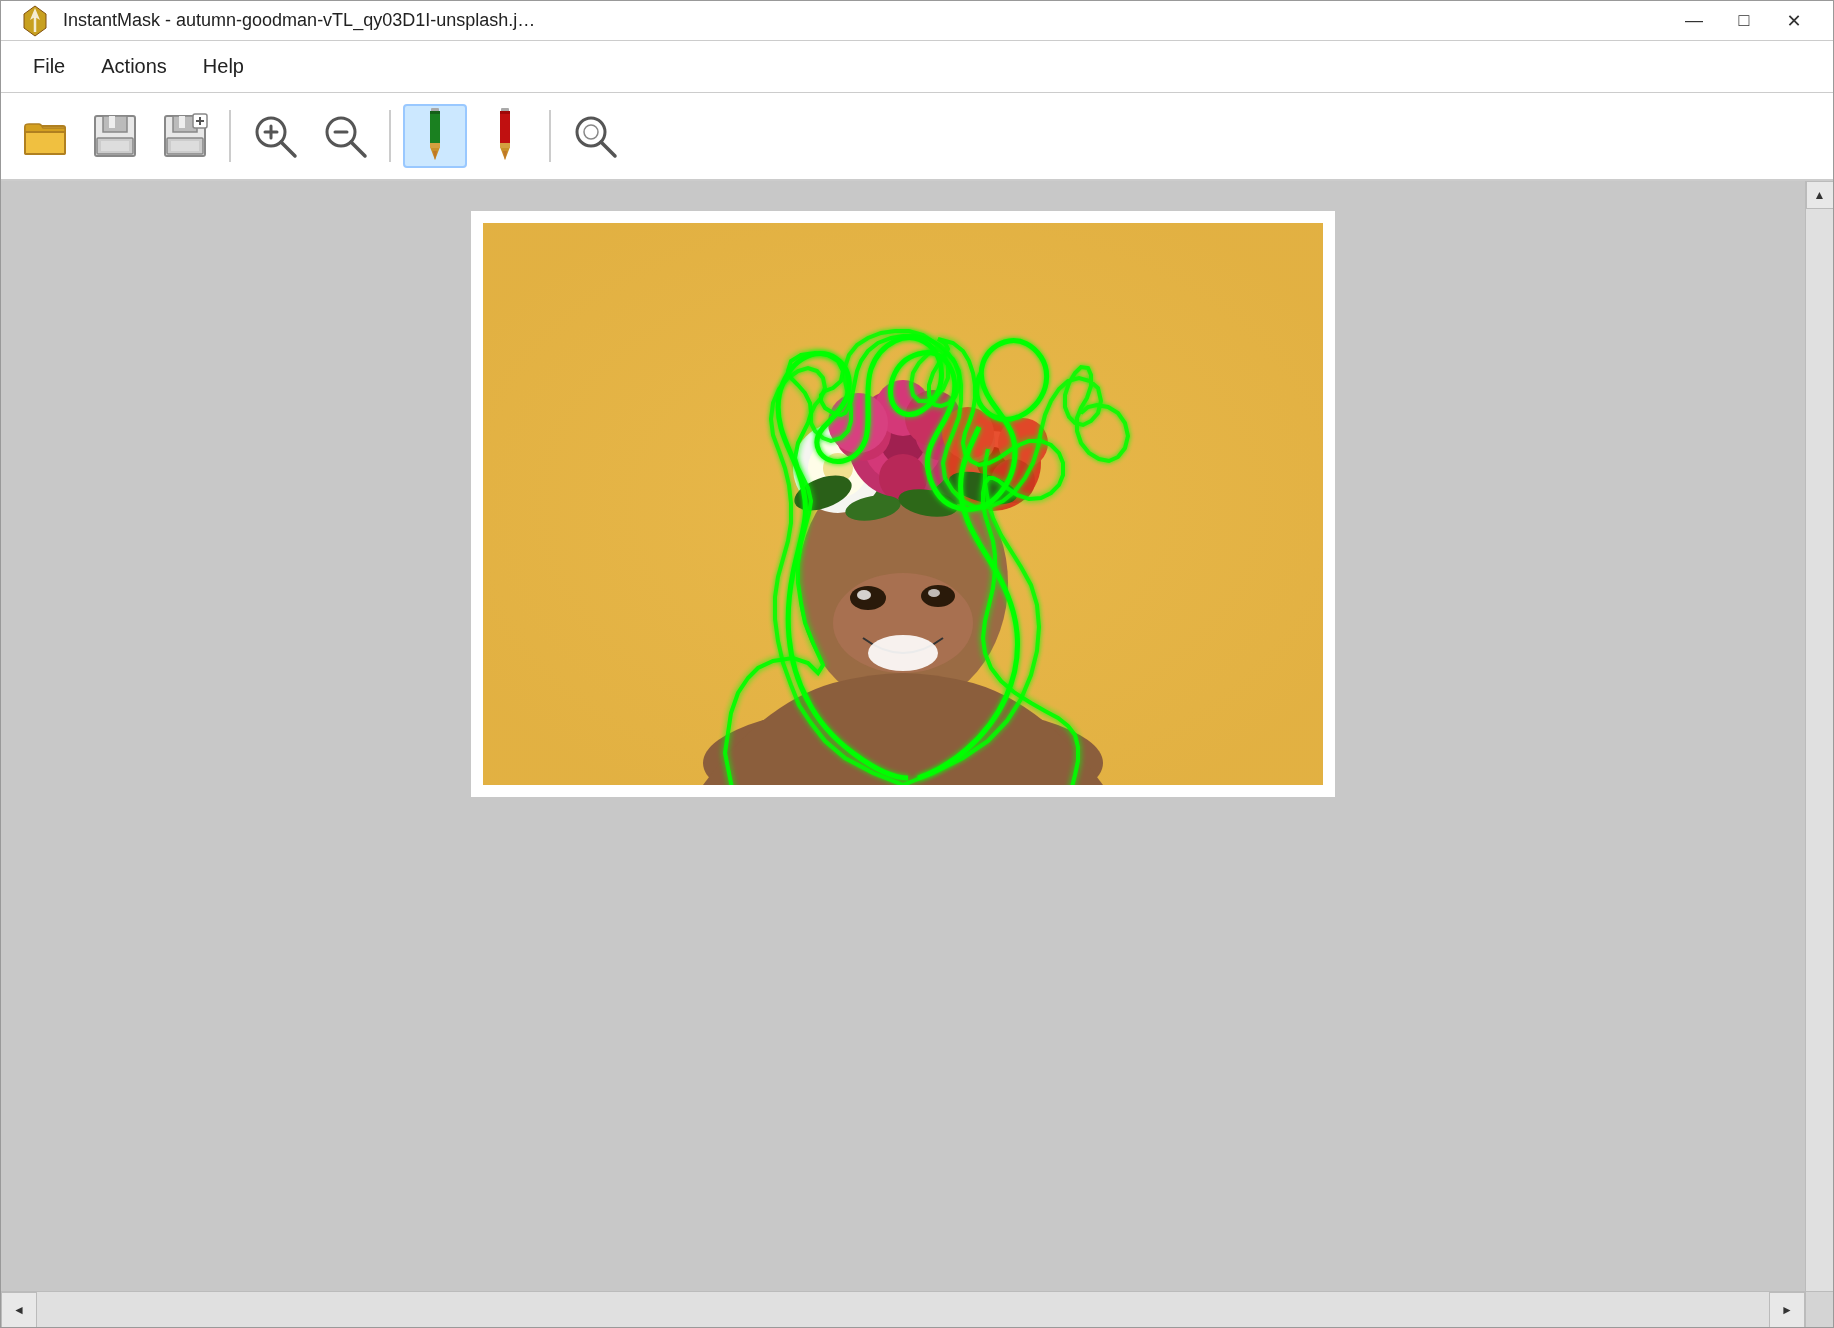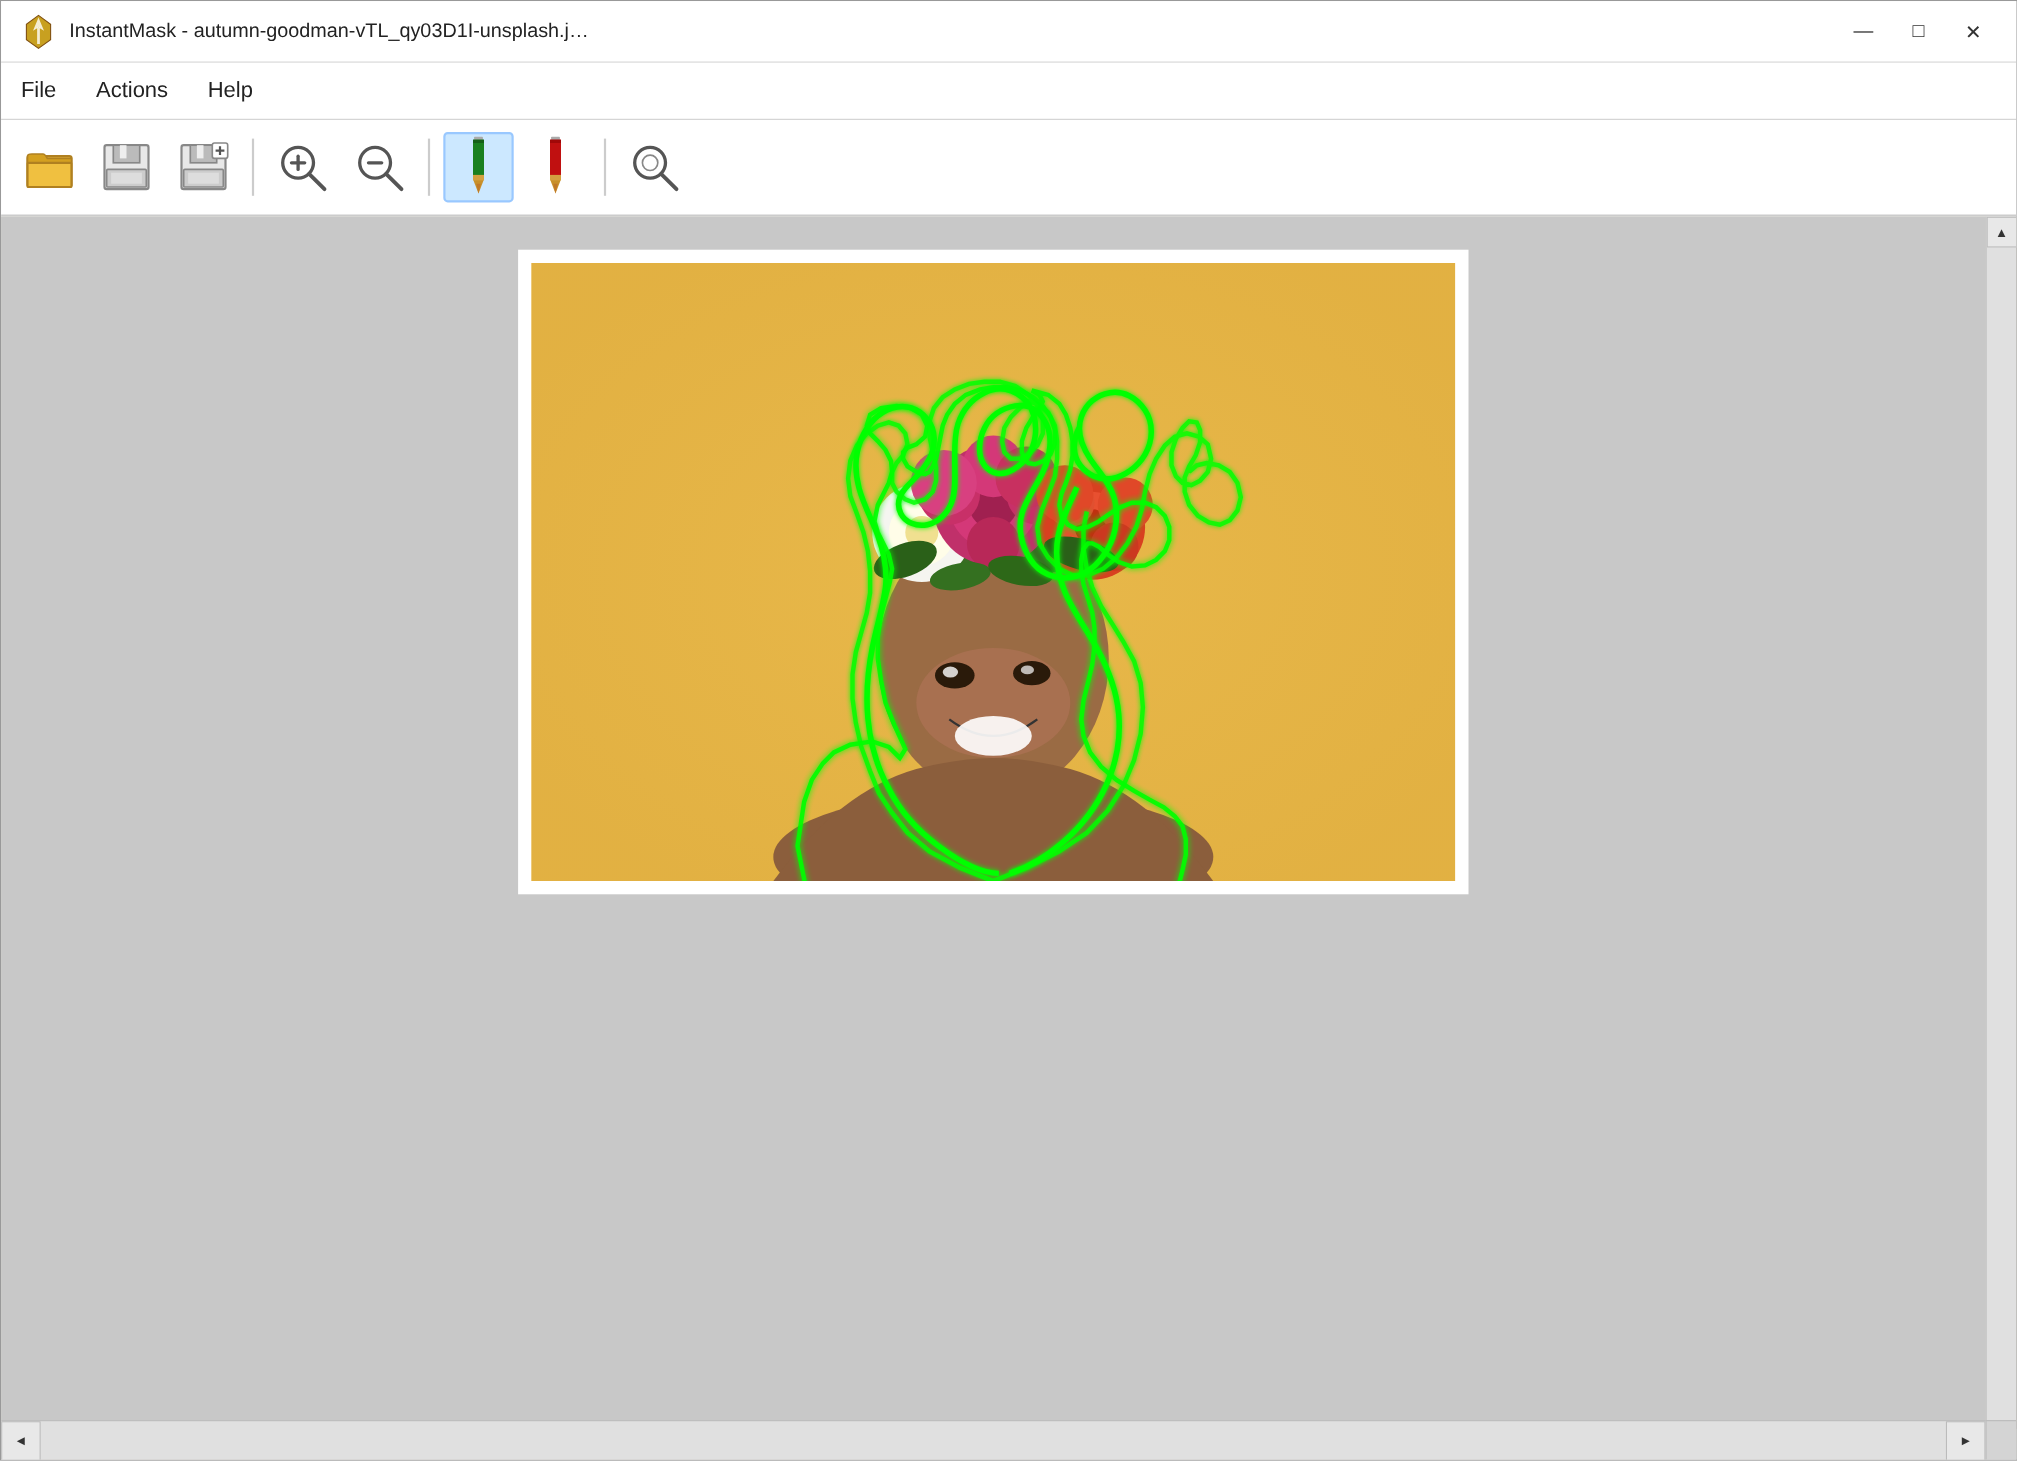--- a/index.html
+++ b/index.html
@@ -17,21 +17,21 @@
       height: 1328px;
       background: #f0f0f0;
       border: 1px solid #999;
       display: flex;
       flex-direction: column;
     }
 
     
     .title-bar {
       background: #fff;
-      height: 56px;
+      height: 40px;
       display: flex;
       align-items: center;
       padding: 0 16px;
       border-bottom: 1px solid #ccc;
       user-select: none;
     }
     .title-bar-icon {
       width: 36px;
       height: 36px;
       margin-right: 10px;
@@ -64,21 +64,21 @@
       justify-content: center;
       color: #333;
     }
 
     
     .menu-bar {
       background: #fff;
       height: 52px;
       display: flex;
       align-items: center;
-      padding: 0 2px;
+      padding: 0 16px;
       border-bottom: 1px solid #ccc;
       gap: 4px;
     }
     .menu-item {
       padding: 8px 16px;
       font-size: 20px;
       color: #222;
       cursor: pointer;
       border-radius: 4px;
     }

